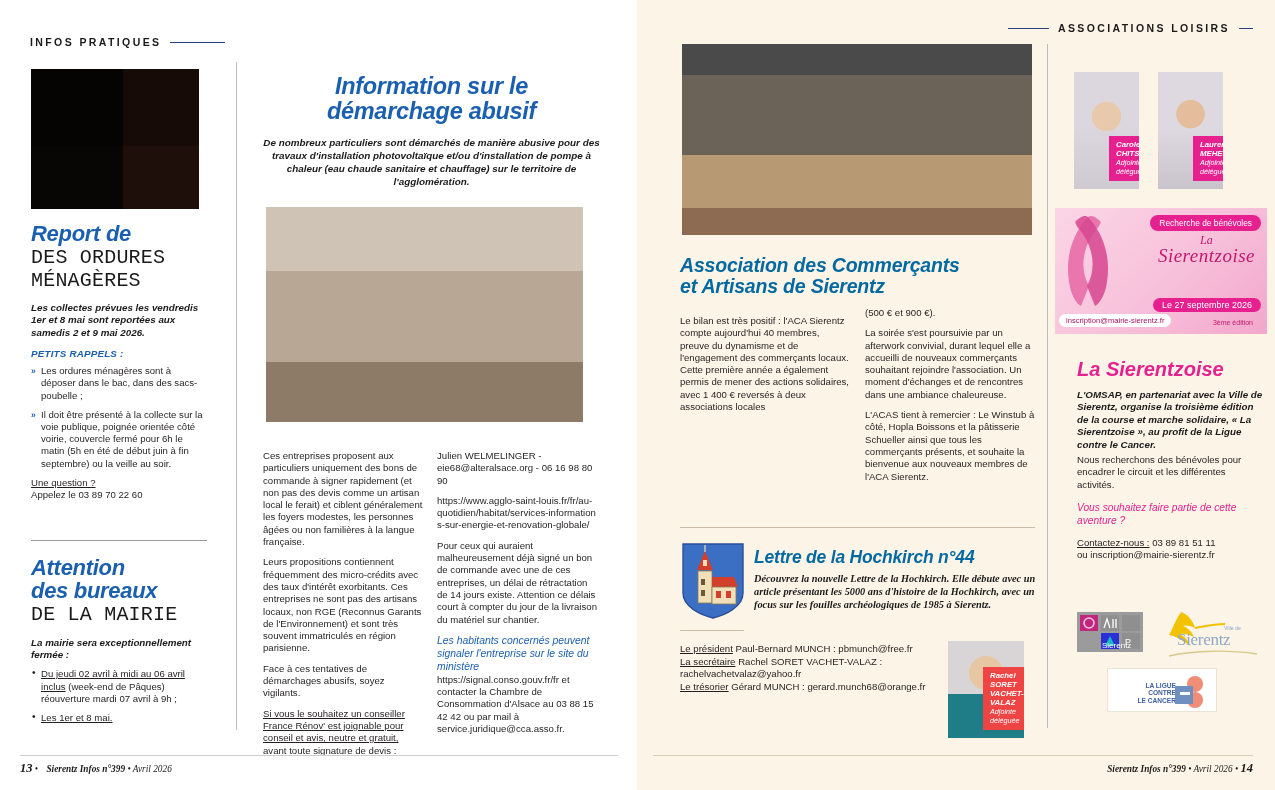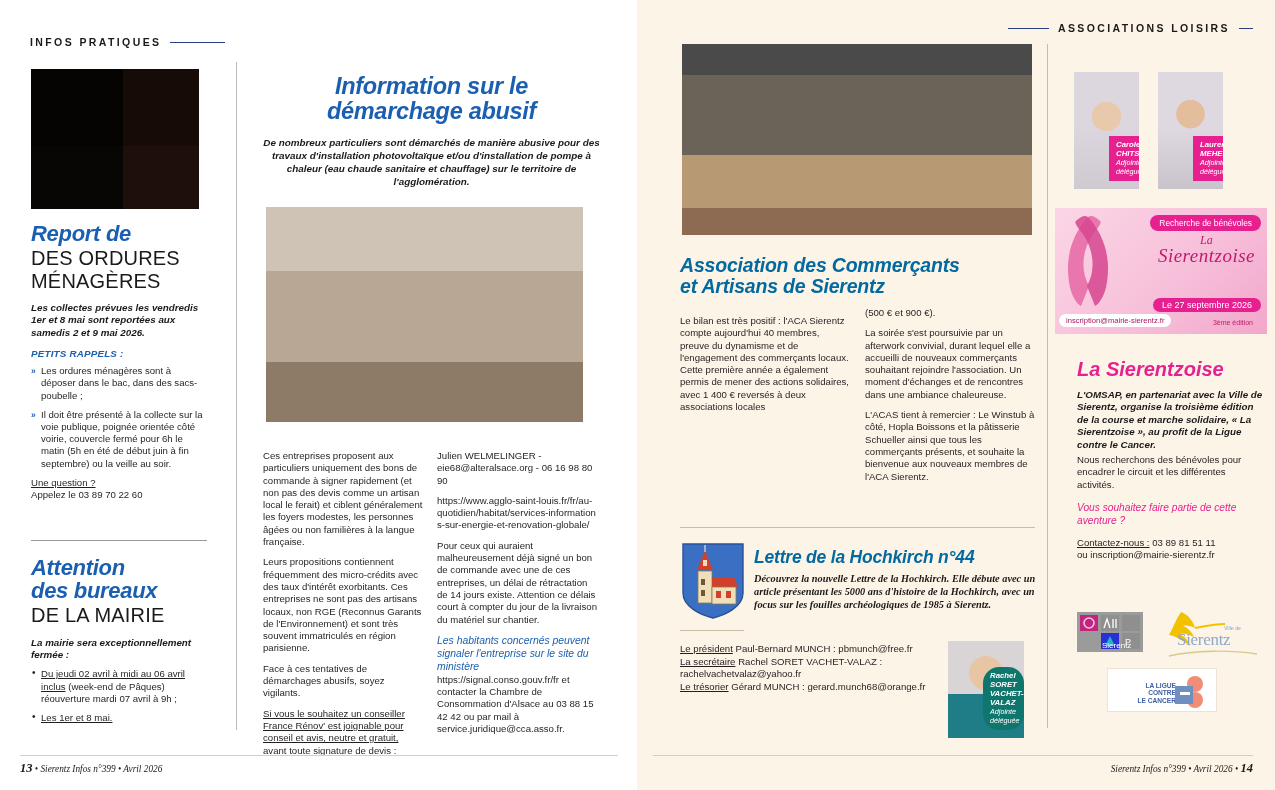--- a/index.html
+++ b/index.html
@@ -42,21 +42,21 @@
   }
   .body-t p { margin-bottom: 8px; }
   .body-t p:last-child { margin-bottom: 0; }
   .u { text-decoration: underline; }
 
   .title-blue {
     color: #1b5fb0; font-weight: bold; font-style: italic;
     font-size: 22px; line-height: 23px; letter-spacing: -0.3px;
   }
   .title-serif {
-    font-family: Liberation Sans, sans-serif;
+    font-family: Liberation Mono, monospace;
     font-size: 20px; line-height: 22.5px; color: #1a1a1a;
     letter-spacing: 0.2px;
   }
   .lead-bold {
     font-weight: bold; font-style: italic; font-size: 9.8px;
     line-height: 12.4px; color: #1a1a1a;
   }
   .blue-bold-it {
     color: #1b5fb0; font-weight: bold; font-style: italic;
     font-size: 9.8px; letter-spacing: 0.2px;
@@ -83,21 +83,21 @@
 
   
   .footer-l, .footer-r {
     position: absolute; bottom: 14px;
     font-size: 9.3px; font-style: italic; color: #1a1a1a;
     font-family: "Liberation Serif", serif;
   }
   .footer-l { left: 20px; }
   .footer-r { right: 22px; }
   .footer-l .pg, .footer-r .pg { font-weight: bold; font-size: 12.5px; }
-  .footer-l .nm, .footer-r .nm { font-weight: normal; }
+  .footer-l .nm, .footer-r .nm { font-weight: bold; margin-left: 6px; }
 
   
   .title-gold {
     color: #0369a1; font-weight: bold; font-style: italic;
     font-size: 19.5px; line-height: 21px; letter-spacing: -0.2px;
   }
   .title-pink {
     color: #e6218f; font-weight: bold; font-style: italic;
     font-size: 20px; line-height: 22px;
   }
@@ -105,21 +105,21 @@
   .blue-it-lead { color: #1b5fb0; font-style: italic; font-size: 10.4px; line-height: 13.2px; }
 
   .namecard {
     position: absolute; left: 0; right: 0; bottom: 8px;
     padding: 4px 6px 5px 7px;
     color: #fff; font-size: 7.8px; line-height: 9px; margin-left: 35px;
   }
   .namecard .n1 { font-weight: bold; font-style: italic; }
   .namecard .n2 { font-style: italic; font-size: 7.2px; }
   .nc-pink { background: #e6218f; }
-  .nc-gold { background: #0f766e; border-radius: 16px; }
+  .nc-gold { background: #ef4444; }
 
   
   .ph-portrait-a { width: 100%; height: 100%;
     background:
       radial-gradient(circle at 50% 38%, #e8c9ab 0 18%, transparent 19%),
       linear-gradient(180deg, #dcd7de 0 45%, #cfc9d2 100%);
   }
   .ph-portrait-b { width: 100%; height: 100%;
     background:
       radial-gradient(circle at 50% 36%, #e3bd9c 0 17%, transparent 18%),

